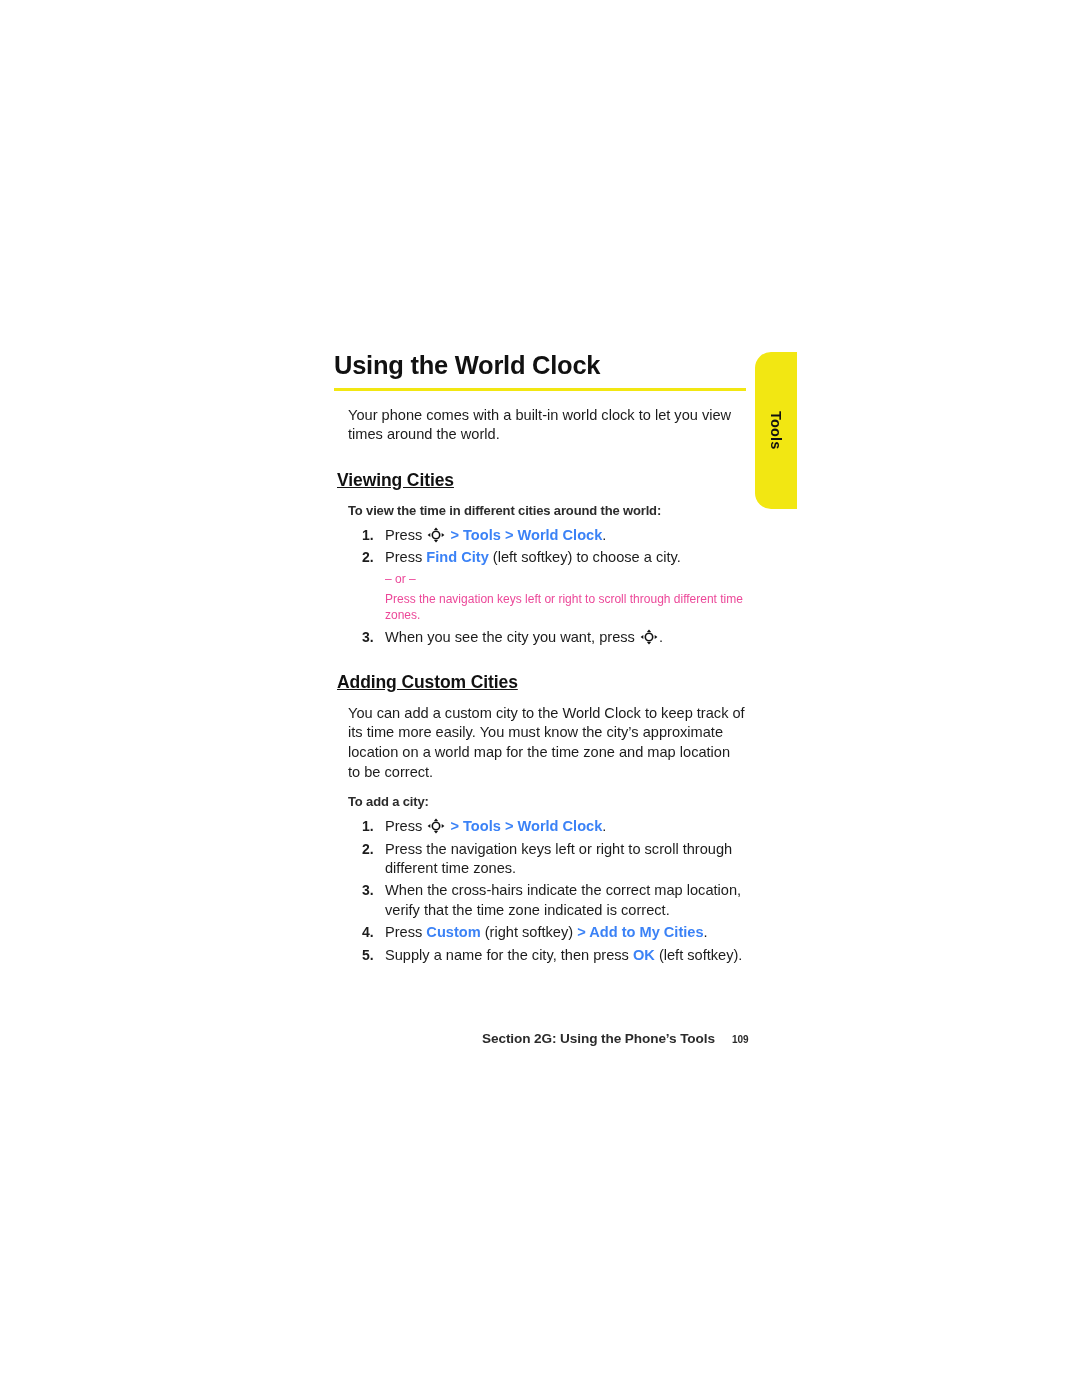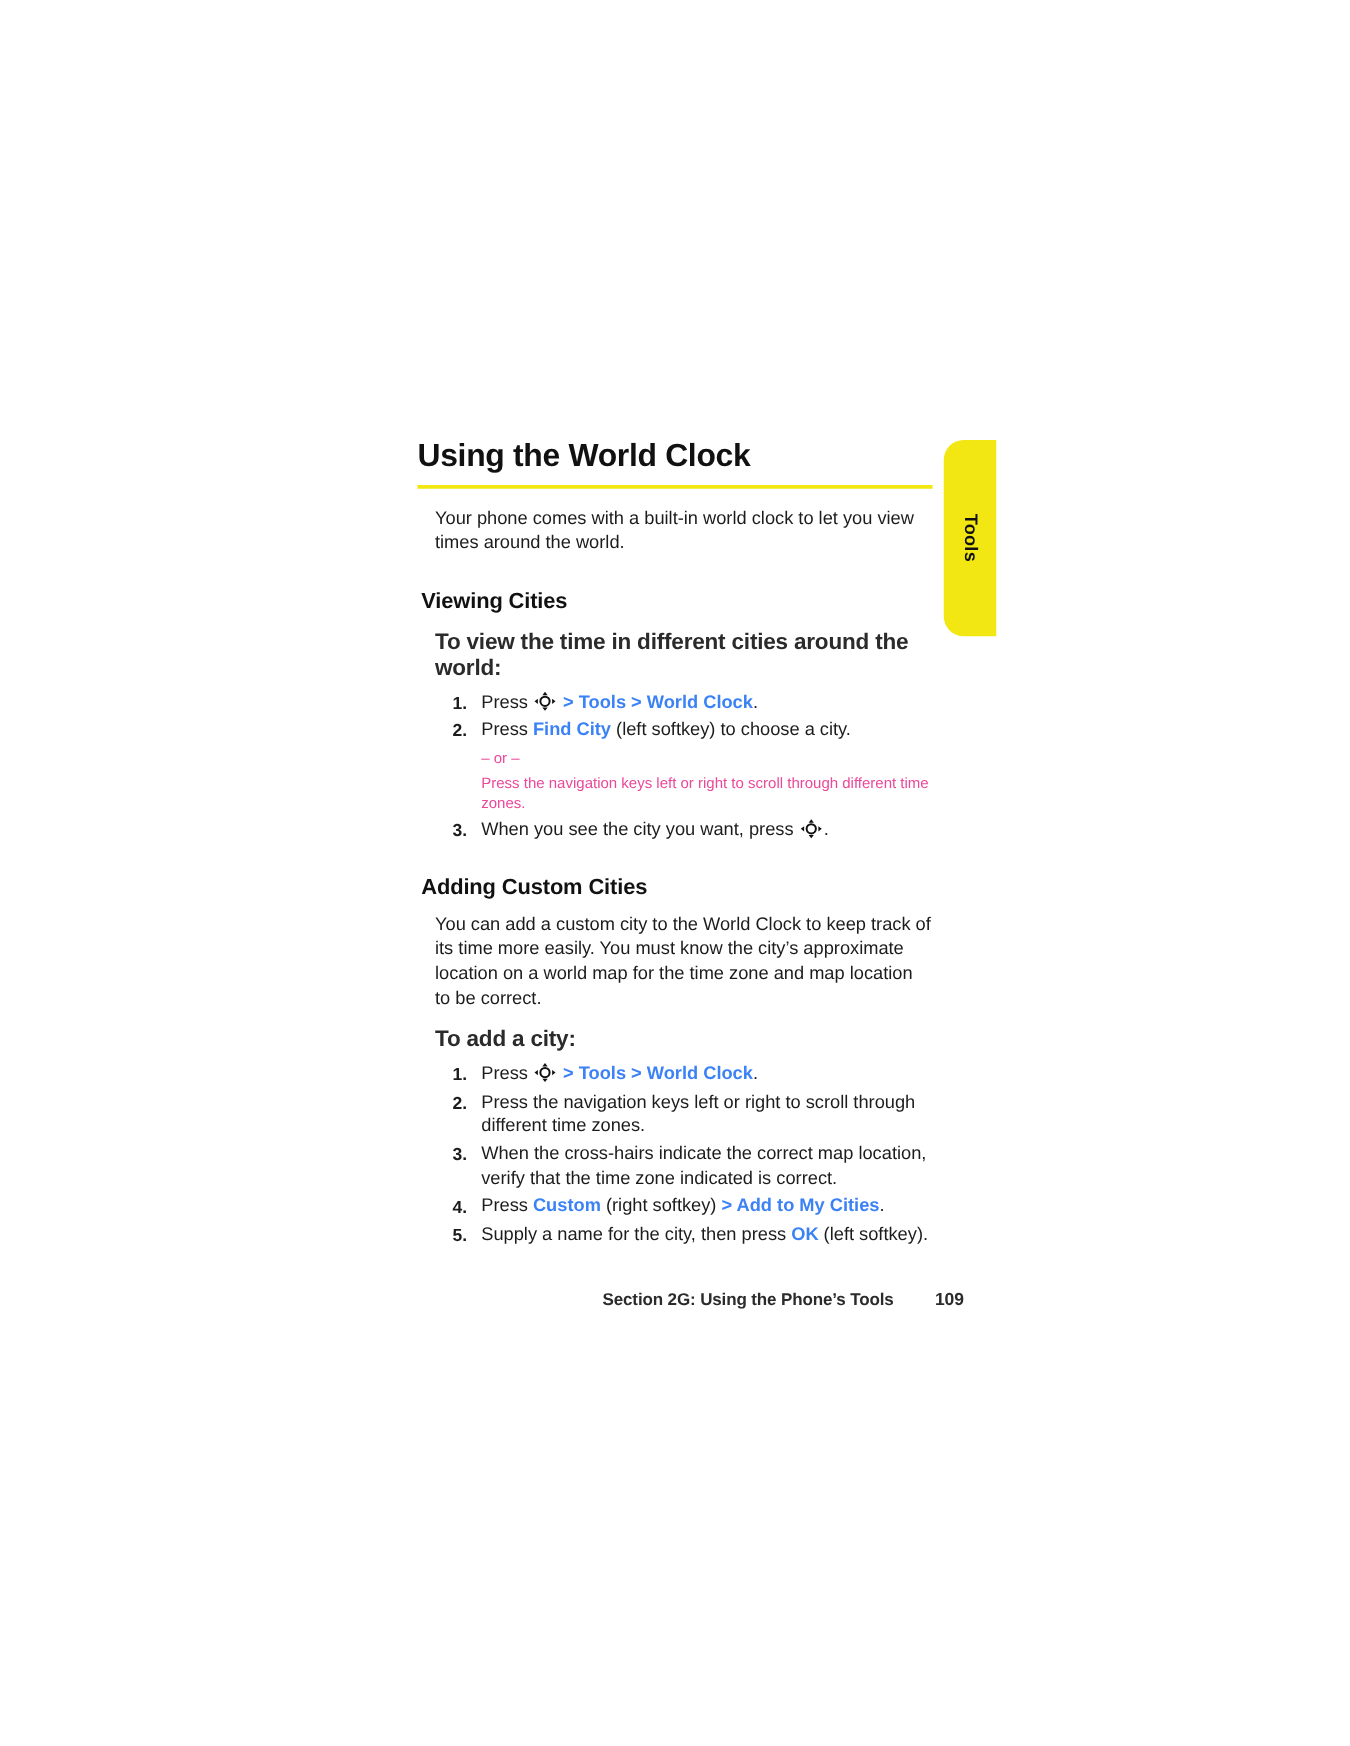--- a/index.html
+++ b/index.html
@@ -81,25 +81,26 @@
     line-height: 1.34;
     color: #1c1c1c;
   }
 
   h2.section-title {
     margin: 25px 0 0 3px;
     font-size: 17.5px;
     font-weight: bold;
     letter-spacing: -0.1px;
     color: #111111;
+    text-decoration: underline;
   }
 
   .lead-in {
     margin: 12px 0 0 14px;
-    font-size: 18px;
+    font-size: 13px;
     font-weight: bold;
     color: #2b2b2b;
     letter-spacing: -0.15px;
   }
 
   p.body-para {
     margin: 11px 0 0 14px;
     width: 398px;
     font-size: 14.6px;
     line-height: 1.34;
@@ -158,22 +159,22 @@
     display: flex;
     align-items: baseline;
   }
   .footer-text {
     font-size: 13.6px;
     font-weight: bold;
     color: #2b2b2b;
     letter-spacing: -0.1px;
   }
   .footer-page {
-    margin-left: 33px;
-    font-size: 14px;
+    margin-left: 17px;
+    font-size: 10px;
     font-weight: bold;
     color: #2b2b2b;
   }
 </style>
 </head>
 <body>
 
 <div class="page">
 
   <div class="side-tab">

